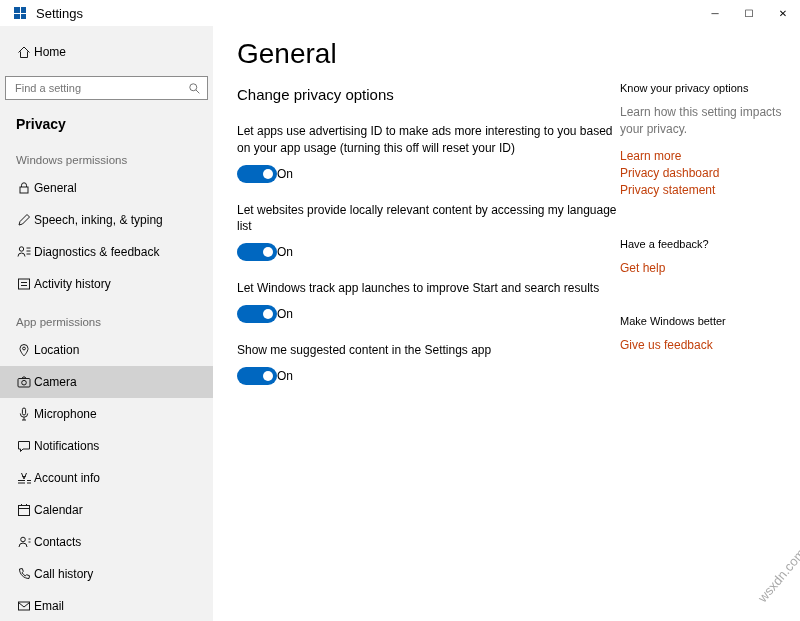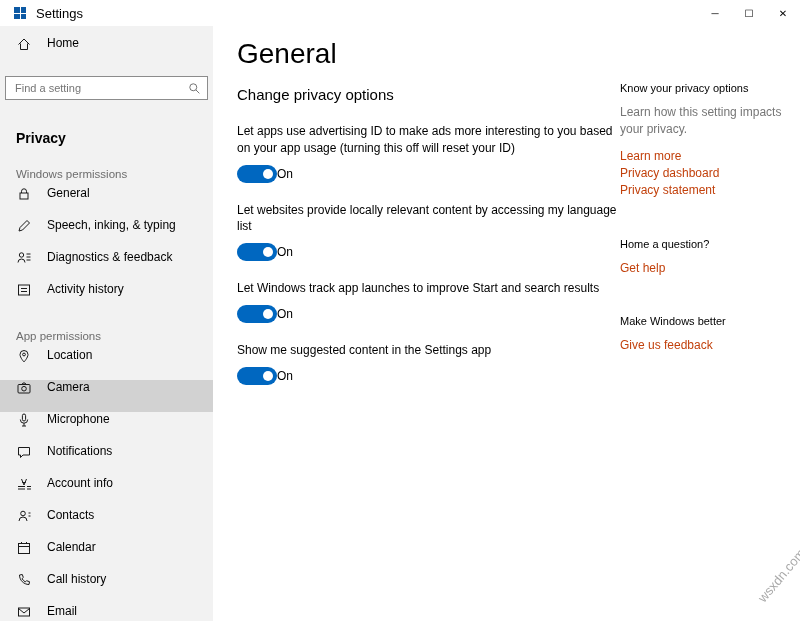--- a/index.html
+++ b/index.html
@@ -12,25 +12,25 @@
   .titlebar { height:26px; background:#fff; display:flex; align-items:center; padding-left:14px; position:relative; }
   .win-logo { width:12px; height:12px; display:grid; grid-template-columns:1fr 1fr; grid-template-rows:1fr 1fr; gap:1px; margin-right:10px; }
   .win-logo span { background:#0c59a4; }
   .titlebar-title { font-size:13px; }
   .win-controls { position:absolute; right:0; top:0; display:flex; height:26px; }
   .win-btn { width:34px; height:26px; display:flex; align-items:center; justify-content:center; font-size:10px; cursor:pointer; background:transparent; border:none; color:#000; }
   
   .app { display:flex; height:595px; position:relative; }
   
   .sidebar { width:213px; flex-shrink:0; background:#f2f2f2; padding-top:10px; overflow:hidden; }
-  .side-item { height:32px; display:flex; align-items:flex-start; gap:15px; padding-left:16px; cursor:pointer; }
+  .side-item { height:32px; display:flex; align-items:center; gap:2px; padding-left:16px; cursor:pointer; }
   .side-item.selected { background:#d2d2d2; }
   .icon16 { width:16px; height:16px; flex-shrink:0; display:block; }
   .icon16 svg { width:16px; height:16px; display:block; }
-  .search-box { margin:8px 5px 24px 5px; height:24px; background:#fff; border:1px solid #8c8c8c; display:flex; align-items:center; padding:0 6px 0 9px; }
+  .search-box { margin:8px 5px 10px 5px; height:24px; background:#fff; border:1px solid #8c8c8c; display:flex; align-items:center; padding:0 6px 0 9px; }
   .search-box input { flex:1; border:none; outline:none; background:transparent; font-family:inherit; font-size:11px; color:#444; }
   .search-icon svg { width:13px; height:13px; display:block; }
   .privacy-title { font-size:14px; font-weight:bold; padding:6px 16px 6px 16px; }
   .group-label { color:#6d6d6d; font-size:11.5px; padding:16px 16px 6px 16px; }
   
   .content { flex:1; padding:12px 0 0 24px; position:relative; background:#fff; }
   .page-title { font-size:28px; font-weight:400; margin-bottom:16px; }
   .section-title { font-size:15px; font-weight:400; margin-bottom:20px; }
   .setting { max-width:382px; margin-bottom:19px; }
   .setting p { line-height:1.4; margin-bottom:8px; }
@@ -180,36 +180,36 @@
             <path d="M5.5 3 L8 9 M8 9 L10.5 3 M6.3 6.5 h3.4" fill="none" stroke="#1a1a1a"></path>
             <path d="M11 10.5 h4 M11 13 h4 M2 10.5 h7 M2 13 h7" stroke="#1a1a1a" fill="none"></path>
           </svg>
       </span>
       <span>Account info</span>
     </div>
 
     <div class="side-item">
       <span class="icon16">
         <svg viewBox="0 0 16 16">
+            <rect x="2.5" y="3.5" width="11" height="10" fill="none" stroke="#1a1a1a"></rect>
+            <path d="M2.5 6.5 h11 M5.5 3.5 V2 M10.5 3.5 V2" fill="none" stroke="#1a1a1a"></path>
+          </svg>
+      </span>
+      <span>Calendar</span>
+    </div>
+
+    <div class="side-item">
+      <span class="icon16">
+        <svg viewBox="0 0 16 16">
             <circle cx="7" cy="5.5" r="2.3" fill="none" stroke="#1a1a1a"></circle>
             <path d="M3 13 a4 4 0 0 1 8 0" fill="none" stroke="#1a1a1a"></path>
             <path d="M12.5 5 h2 M12.5 8 h2" stroke="#1a1a1a"></path>
           </svg>
       </span>
       <span>Contacts</span>
-    </div>
-
-    <div class="side-item">
-      <span class="icon16">
-        <svg viewBox="0 0 16 16">
-            <rect x="2.5" y="3.5" width="11" height="10" fill="none" stroke="#1a1a1a"></rect>
-            <path d="M2.5 6.5 h11 M5.5 3.5 V2 M10.5 3.5 V2" fill="none" stroke="#1a1a1a"></path>
-          </svg>
-      </span>
-      <span>Calendar</span>
     </div>
 
     <div class="side-item">
       <span class="icon16">
         <svg viewBox="0 0 16 16">
             <path d="M3.5 3 c0 5.2 4.3 9.5 9.5 9.5 l.5-2.8 -3-1 -1.2 1.2 a8.2 8.2 0 0 1-3.2-3.2 L7.3 5.5 6.3 2.5 Z" fill="none" stroke="#1a1a1a"></path>
           </svg>
       </span>
       <span>Call history</span>
     </div>
@@ -272,21 +272,21 @@
 
     <div class="aside">
       <div class="aside-section">
         <div class="aside-title">Know your privacy options</div>
         <div class="aside-desc">Learn how this setting impacts your privacy.</div>
         <a>Learn more</a>
         <a>Privacy dashboard</a>
         <a>Privacy statement</a>
       </div>
       <div class="aside-section">
-        <div class="aside-title">Home a question?</div>
+        <div class="aside-title">Have a feedback?</div>
         <a>Get help</a>
       </div>
       <div class="aside-section">
         <div class="aside-title">Make Windows better</div>
         <a>Give us feedback</a>
       </div>
     </div>
   </div>
 </div>
 

